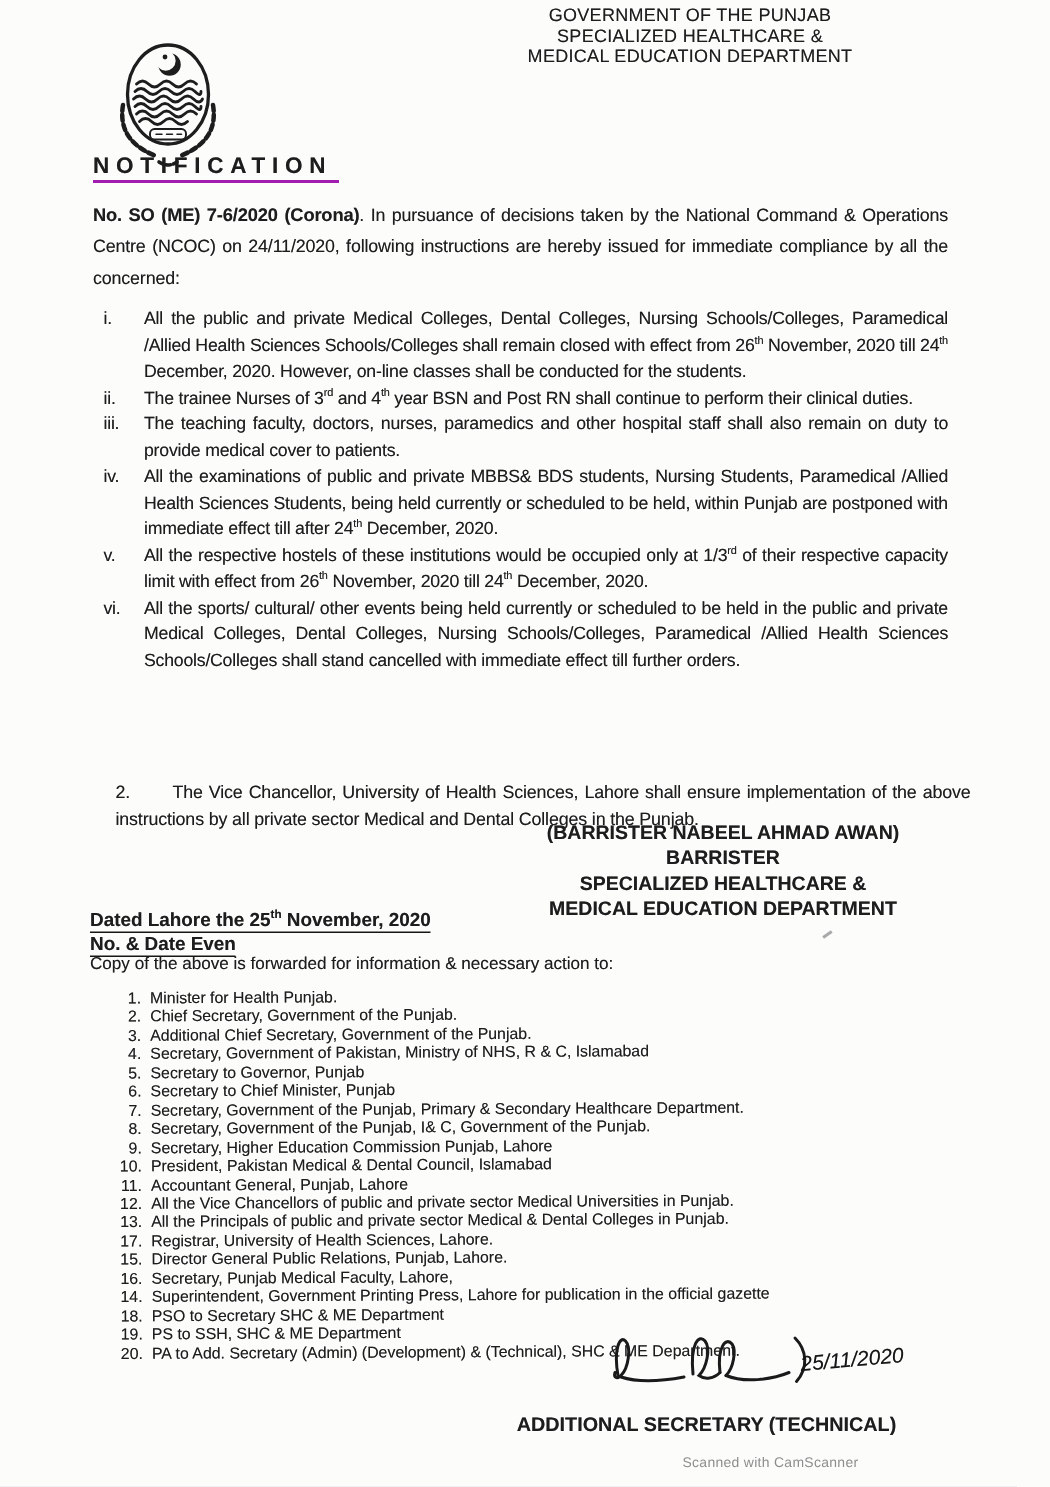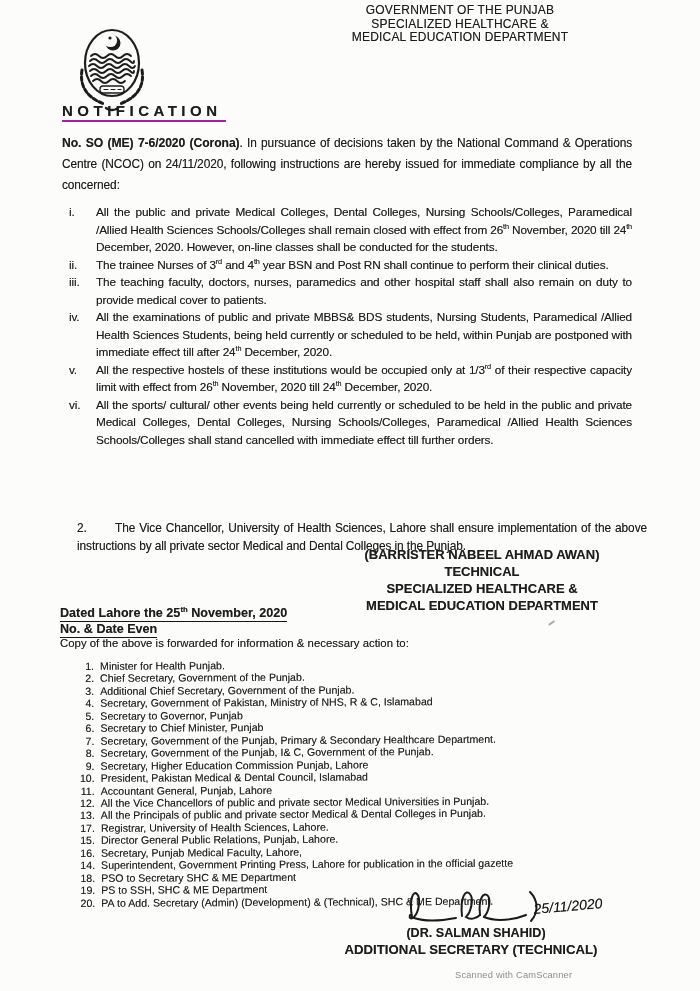--- a/index.html
+++ b/index.html
@@ -148,21 +148,21 @@
         <span class="inst-num">vi.</span>
         <span class="inst-text">All the sports/ cultural/ other events being held currently or scheduled to be held in the public and private Medical Colleges, Dental Colleges, Nursing Schools/Colleges, Paramedical /Allied Health Sciences Schools/Colleges shall stand cancelled with immediate effect till further orders.</span>
       </div>
 
   </div>
 
   <p class="para2"><span class="p2num">2.</span><span>The Vice Chancellor, University of Health Sciences, Lahore shall ensure implementation of the above instructions by all private sector Medical and Dental Colleges in the Punjab.</span></p>
 
   <div class="signatory">
     <div>(BARRISTER NABEEL AHMAD AWAN)</div>
-    <div>TECHNICAL</div>
+    <div>BARRISTER</div>
     <div>SPECIALIZED HEALTHCARE &amp;</div>
     <div>MEDICAL EDUCATION DEPARTMENT</div>
   </div>
 
   <div class="dated-line">Dated Lahore the 25<sup>th</sup> November, 2020</div>
   <div class="nodate-line">No. &amp; Date Even</div>
   <div class="copy-line">Copy of the above is forwarded for information &amp; necessary action to:</div>
   <div class="stray-mark"></div>
 
   <div class="dist">
@@ -273,18 +273,17 @@
     <g stroke="#1a1a1a" stroke-width="2" fill="none" stroke-linecap="round">
       <path d="M14,31 C11,14 15,4 19,8 C23,12 21,26 16,31 C13,34 11,32 12,29"></path>
       <path d="M16,32 C28,36 42,35 58,32"></path>
       <path d="M64,30 C62,10 68,3 72,8 C76,13 73,26 68,31 C72,34 78,33 82,29"></path>
       <path d="M82,29 C80,12 86,5 90,10 C93,14 91,26 86,31"></path>
       <path d="M86,31 C98,36 116,34 128,29"></path>
       <path d="M132,6 C140,14 141,26 133,35"></path>
     </g>
     <text x="136" y="28" font-size="14" font-style="italic" fill="#161616" transform="rotate(-5 136 28)">25/11/2020</text>
   </svg>
-  <div class="sig-name">(DR. SALMAN SHAHID)</div>
   <div class="sig-title">ADDITIONAL SECRETARY (TECHNICAL)</div>
 
   <div class="watermark">Scanned with CamScanner</div>
 
 </div>
 
 </body></html>

